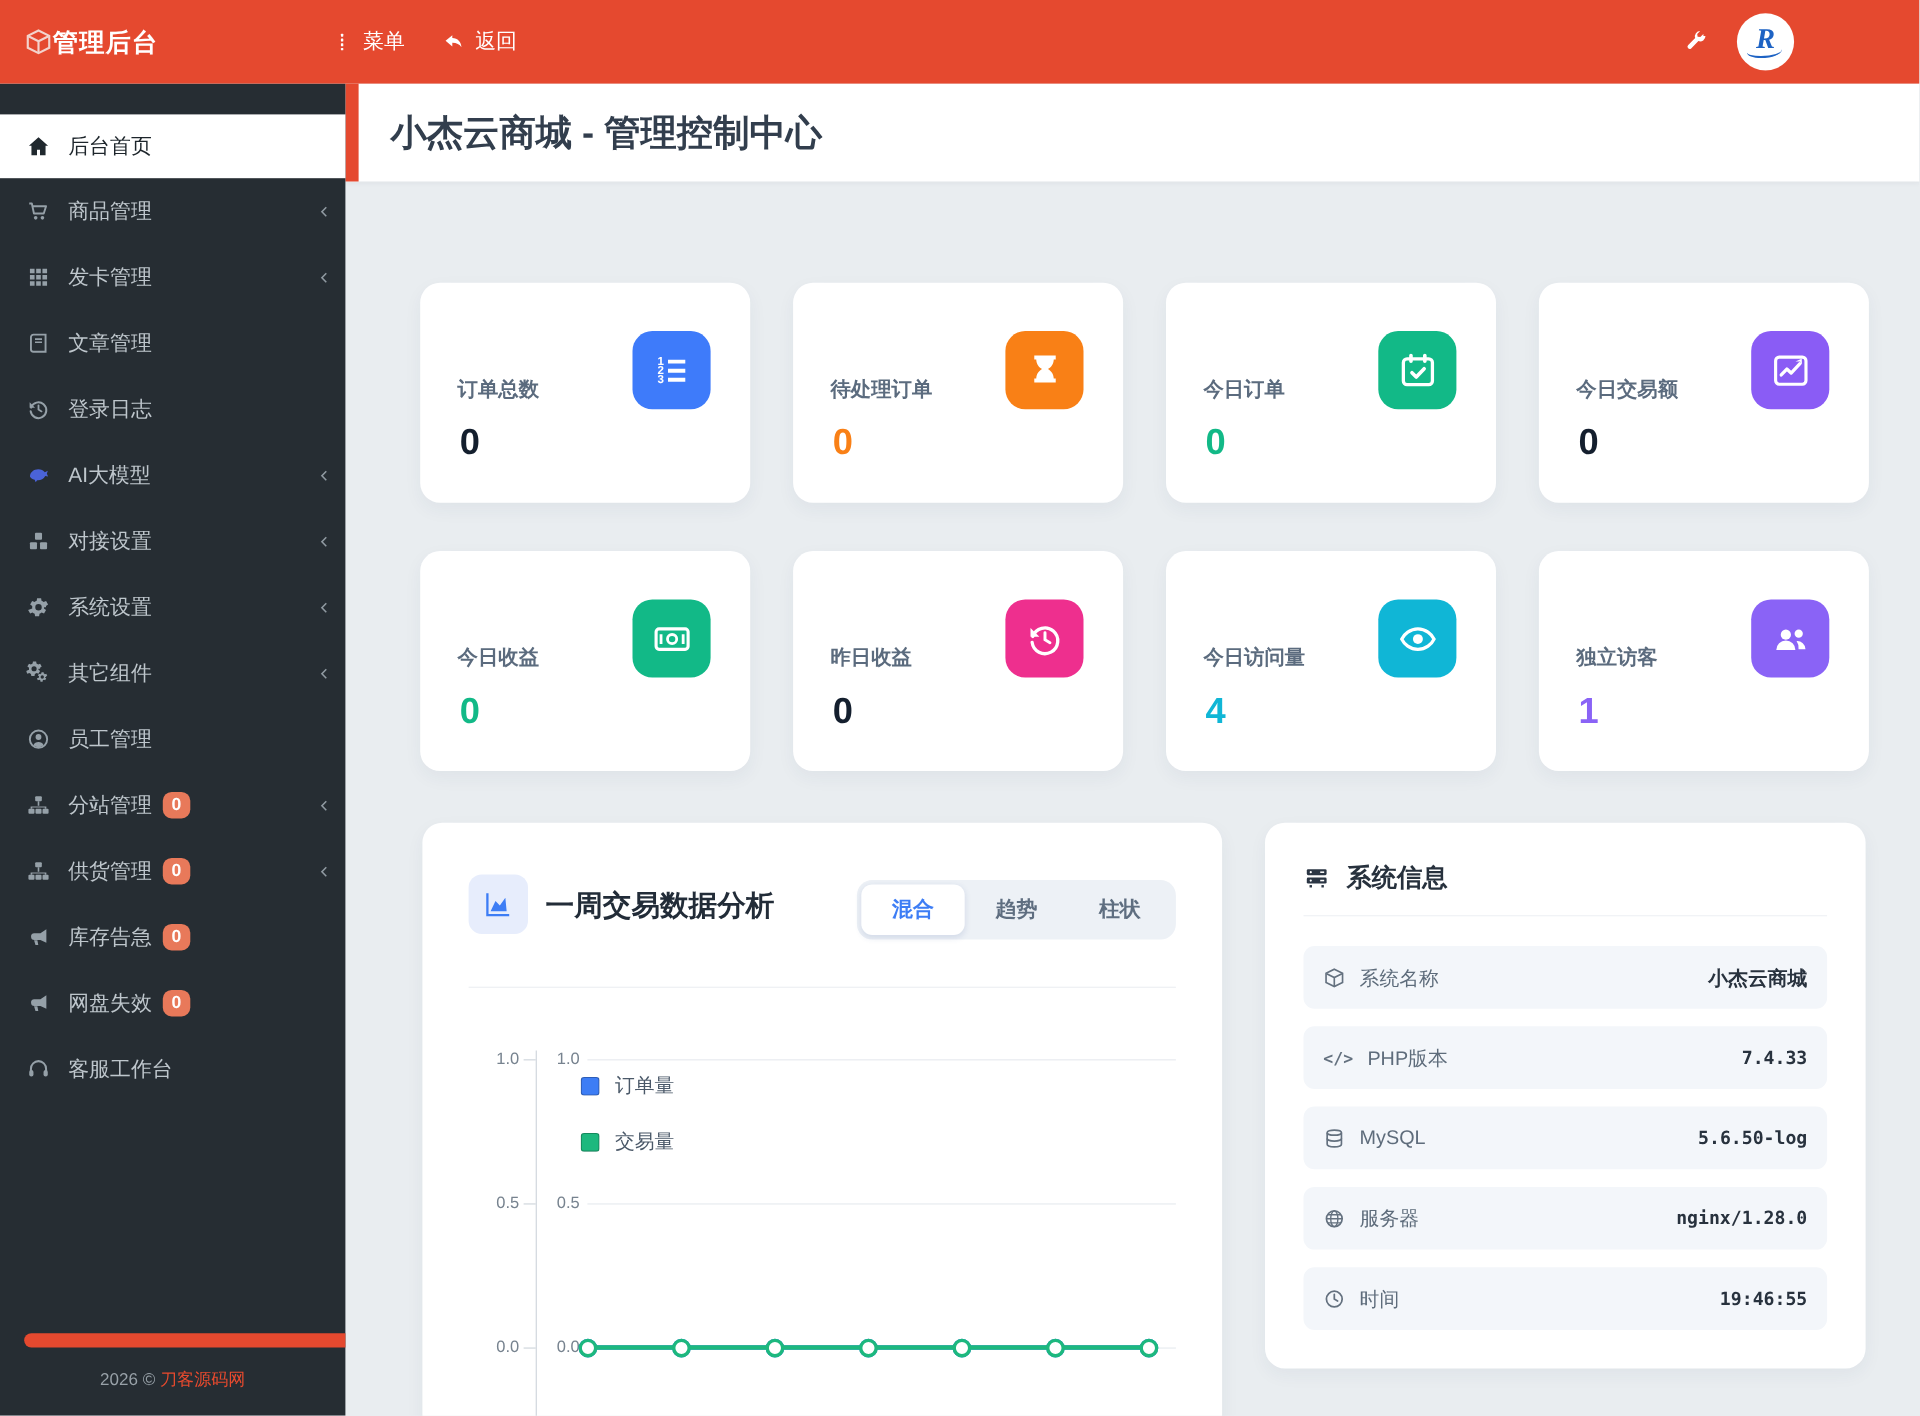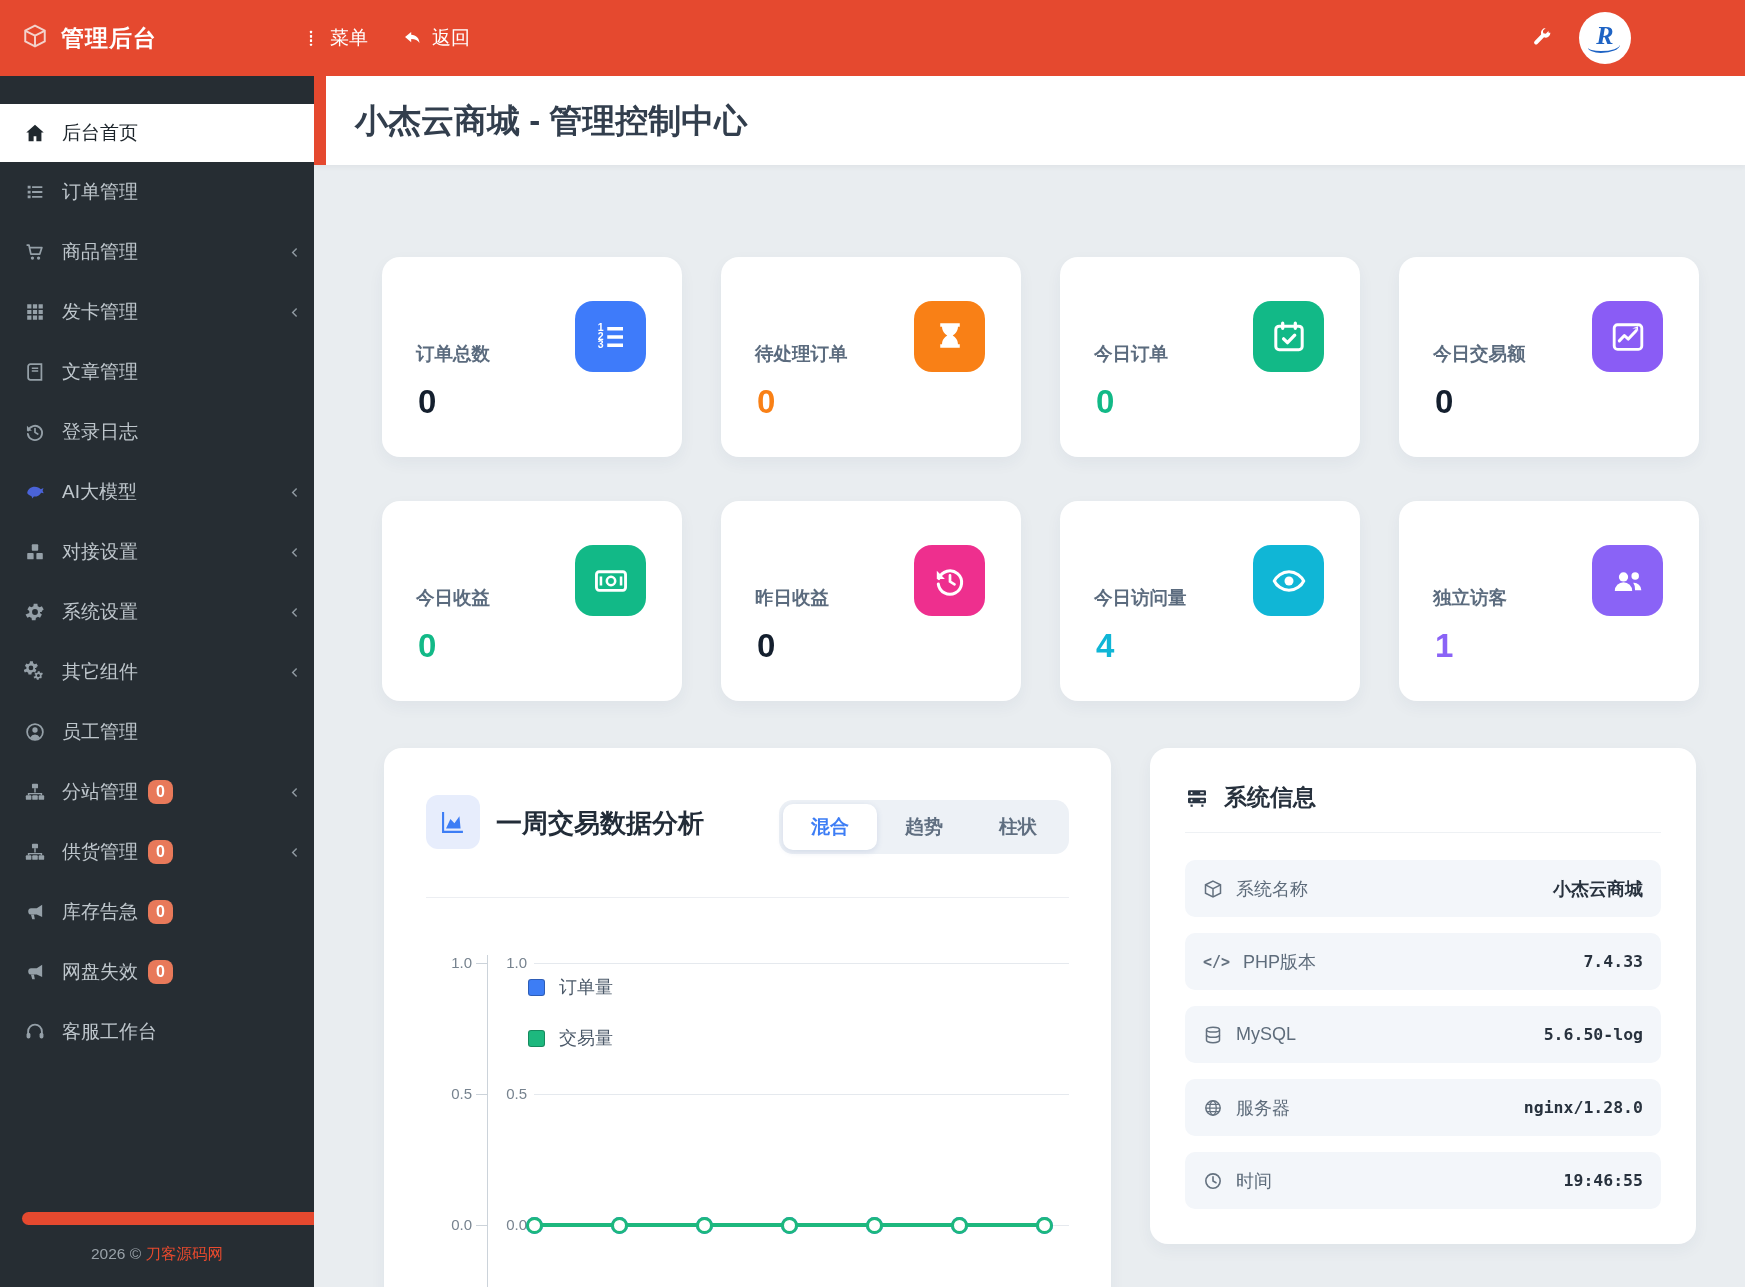--- a/index.html
+++ b/index.html
@@ -5,21 +5,21 @@
   html,body{margin:0;padding:0}
   body{
     width:1745px;height:1287px;overflow:hidden;position:relative;
     background:var(--content-bg,#e9edf0);
     font-family:"Liberation Sans","DejaVu Sans",sans-serif;
   }
   svg{display:block}
   
   .navbar{position:absolute;left:0;top:0;width:1745px;height:76px;background:var(--red,#e5492f);
     display:flex;align-items:center;color:#fff;z-index:40}
-  .brand{display:flex;gap:13px;padding-left:22px;width:279px;flex:0 0 auto}
+  .brand{display:flex;align-items:center;padding-left:22px;width:279px;flex:0 0 auto}
   .brand .b-ic{color:#f3d3cc}
   .brand-text{font-size:23px;font-weight:bold;letter-spacing:1px}
   .nav-item{display:flex;align-items:center;gap:9px;font-size:19px;cursor:pointer;margin-right:34px}
   .nav-item .n-ic{color:#fff}
   .nav-right{margin-left:auto;display:flex;align-items:center;gap:26px;padding-right:114px}
   .wrench{cursor:pointer}
   .avatar{width:46px;height:46px;border-radius:50%;background:#fff;border:3px solid rgba(255,255,255,.75);
     display:flex;align-items:center;justify-content:center;cursor:pointer;position:relative;overflow:hidden}
   .avatar-letter{font-family:"Liberation Serif","DejaVu Serif",serif;font-style:italic;font-weight:bold;
     font-size:26px;color:#1e63c4;transform:translateY(-2px)}
@@ -144,28 +144,20 @@
         <span class="ic">
           <svg viewBox="0 0 24 24" width="22" height="22">
             <path fill="currentColor" d="M12 3 2.5 11.5H5V21h5.5v-5.5h3V21H19v-9.5h2.5L12 3Z"></path>
           </svg>
         </span>
         <span>后台首页</span>
       </div>
       <div class="side-item">
         <span class="ic">
           <svg viewBox="0 0 24 24" width="22" height="22">
-            <path fill="currentColor" d="M4 5.2h3.2v3H4zM8.8 5.7h11.2v2H8.8zM4 10.5h3.2v3H4zM8.8 11h11.2v2H8.8zM4 15.8h3.2v3H4zM8.8 16.3h11.2v2H8.8z"></path>
-          </svg>
-        </span>
-        <span>订单管理</span>
-      </div>
-      <div class="side-item">
-        <span class="ic">
-          <svg viewBox="0 0 24 24" width="22" height="22">
             <path fill="none" stroke="currentColor" stroke-width="1.9" stroke-linejoin="round" d="M2.8 4.4h2.6l2.1 9.9h9.7l2.3-7.2H6"></path>
             <circle cx="9.2" cy="18.6" r="1.8" fill="currentColor"></circle>
             <circle cx="15.9" cy="18.6" r="1.8" fill="currentColor"></circle>
           </svg>
         </span>
         <span>商品管理</span>
         <span class="side-chevron">
           <svg viewBox="0 0 24 24" width="15" height="15">
             <path fill="currentColor" d="m14.6 4.8 1.6 1.5L10.6 12l5.6 5.7-1.6 1.5L7.4 12l7.2-7.2Z"></path>
           </svg>

